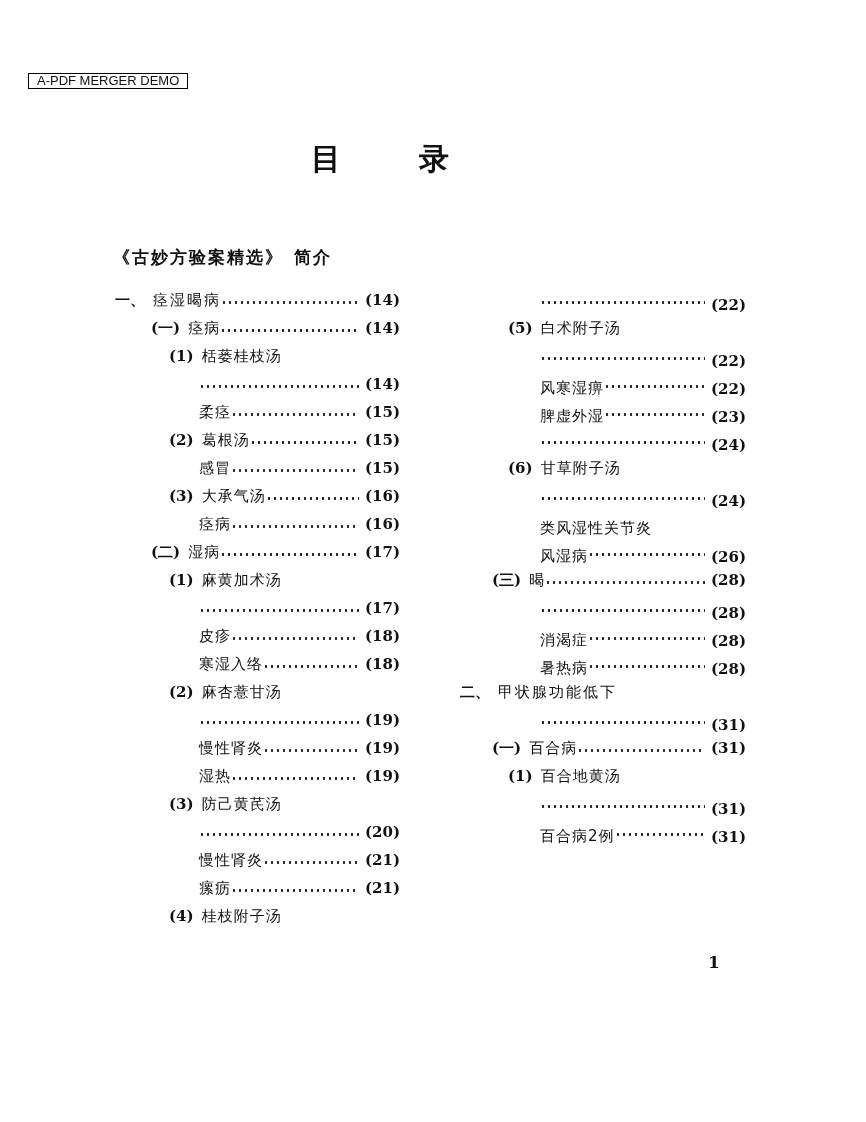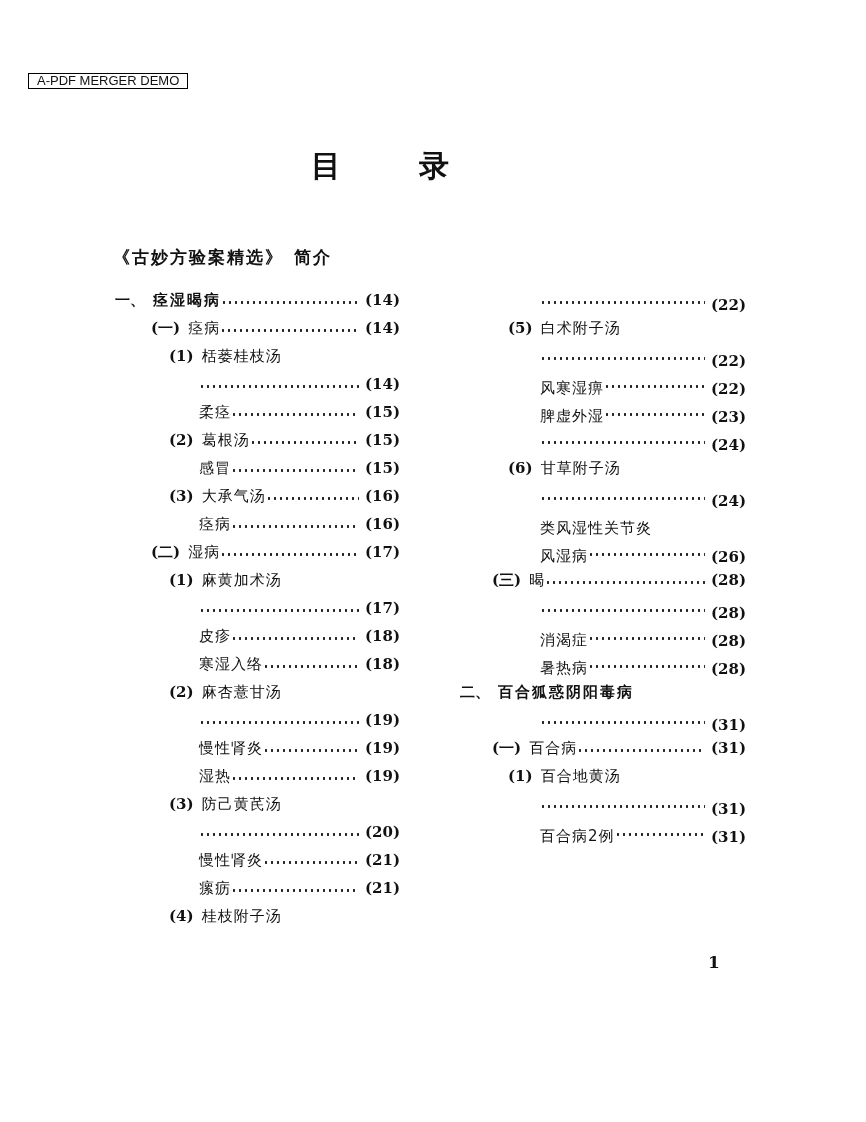--- a/index.html
+++ b/index.html
@@ -22,21 +22,21 @@
       font-family: "Liberation Sans", "DejaVu Sans", sans-serif;
       font-size: 13px;
       line-height: 14px;
       border: 1px solid #000;
       padding: 0 8px;
       color: #111;
       white-space: nowrap;
     }
     .page-title {
       position: absolute;
-      top: 146px;
+      top: 139px;
       left: 0;
       width: 760px;
       text-align: center;
       font-family: "DejaVu Sans", sans-serif;
       font-weight: bold;
       font-size: 30px;
       letter-spacing: 0;
     }
     .page-title span { display: inline-block; }
     .page-title .gap { width: 78px; }
@@ -97,21 +97,21 @@
       background-size: 6px 3px;
       background-repeat: repeat-x;
     }
     .row .page {
       flex: 0 0 auto;
       font-family: "DejaVu Serif", serif;
       font-weight: bold;
       font-size: 15px;
     }
     .row.heading .label {
-      font-weight: bold;
+      font-weight: normal;
       letter-spacing: 2px;
     }
 
     .ind-0 { padding-left: 0; }
     .ind-1 { padding-left: 36px; }
     .ind-2 { padding-left: 54px; }
     .ind-3 { padding-left: 84px; }
 
     .right .ind-0 { padding-left: 0; }
     .right .ind-1 { padding-left: 32px; }
@@ -311,21 +311,21 @@
       <span class="dots"></span>
       <span class="page">(28)</span>
     </div>
     <div class="row ind-3">
       <span class="label">暑热病</span>
       <span class="dots"></span>
       <span class="page">(28)</span>
     </div>
     <div class="row ind-0 heading no-dots">
       <span class="marker">二、</span>
-      <span class="label">百合狐惑阴阳毒病</span>
+      <span class="label">甲状腺功能低下</span>
     </div>
     <div class="row ind-3">
       <span class="dots"></span>
       <span class="page">(31)</span>
     </div>
     <div class="row ind-1">
       <span class="marker">(一)</span>
       <span class="label">百合病</span>
       <span class="dots"></span>
       <span class="page">(31)</span>

